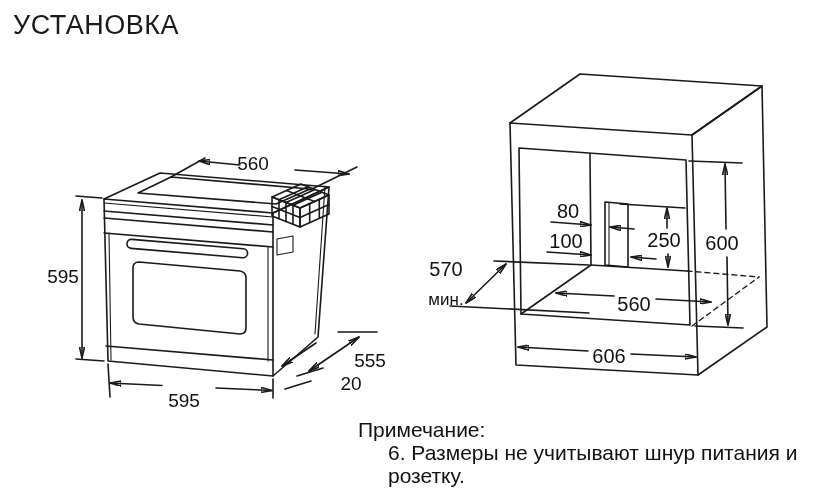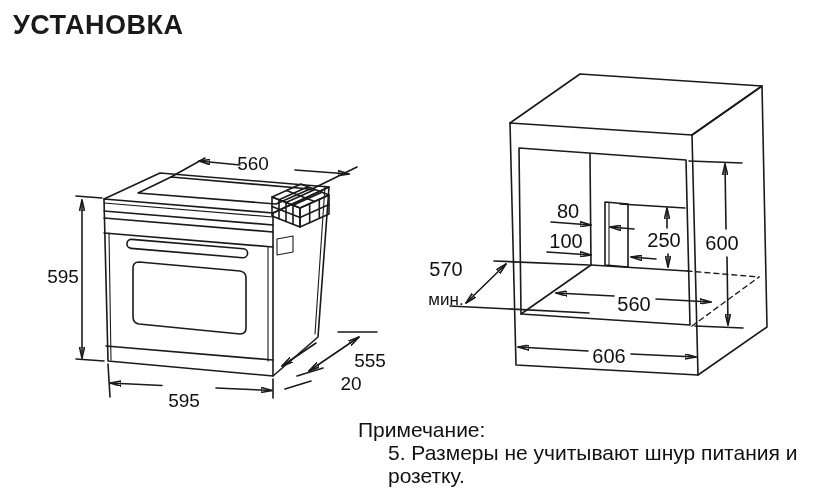--- a/index.html
+++ b/index.html
@@ -1,18 +1,18 @@
 <!DOCTYPE html>
 <html><head>
 <meta charset="utf-8">
 <style>
   html,body{margin:0;padding:0;background:#ffffff;}
   .page{position:relative;width:831px;height:500px;background:#ffffff;overflow:hidden;
         font-family:"Liberation Sans", sans-serif;color:#1a1a1a;}
-  .title{position:absolute;left:13px;top:10px;margin:0;font-size:27px;font-weight:700;
+  .title{position:absolute;left:13px;top:10px;margin:0;font-size:27px;font-weight:400;
          letter-spacing:0.5px;color:#1a1a1a;}
   svg.draw{position:absolute;left:0;top:0;}
   svg.draw path, svg.draw line, svg.draw rect{fill:none;stroke:#1a1a1a;stroke-width:1.6;
          stroke-linecap:round;stroke-linejoin:round;}
   svg.draw .thin{stroke-width:1.1;}
   svg.draw .dim{stroke-width:1.1;}
   svg.draw .dash{stroke-dasharray:5 4;stroke-width:1.3;}
   svg.draw .grid{stroke-width:1.1;}
   svg.draw text{fill:#111111;stroke:none;font-family:"Liberation Sans", sans-serif;
          font-size:19px;text-anchor:middle;}
@@ -183,16 +183,16 @@
       <g class="dim">
         <path d="M518,347 L588,351" marker-start="url(#ah)"></path>
         <path d="M631,354 L696,357" marker-end="url(#ah)"></path>
       </g>
       <text class="big" x="609" y="363">606</text>
     </g>
   </svg>
 
   <div class="notes">
     <div>Примечание:</div>
-    <div class="note-item">5. Размеры не учитывают шнур питания и розетку.</div>
+    <div class="note-item">6. Размеры не учитывают шнур питания и розетку.</div>
   </div>
 
 </div>
 
 </body></html>

